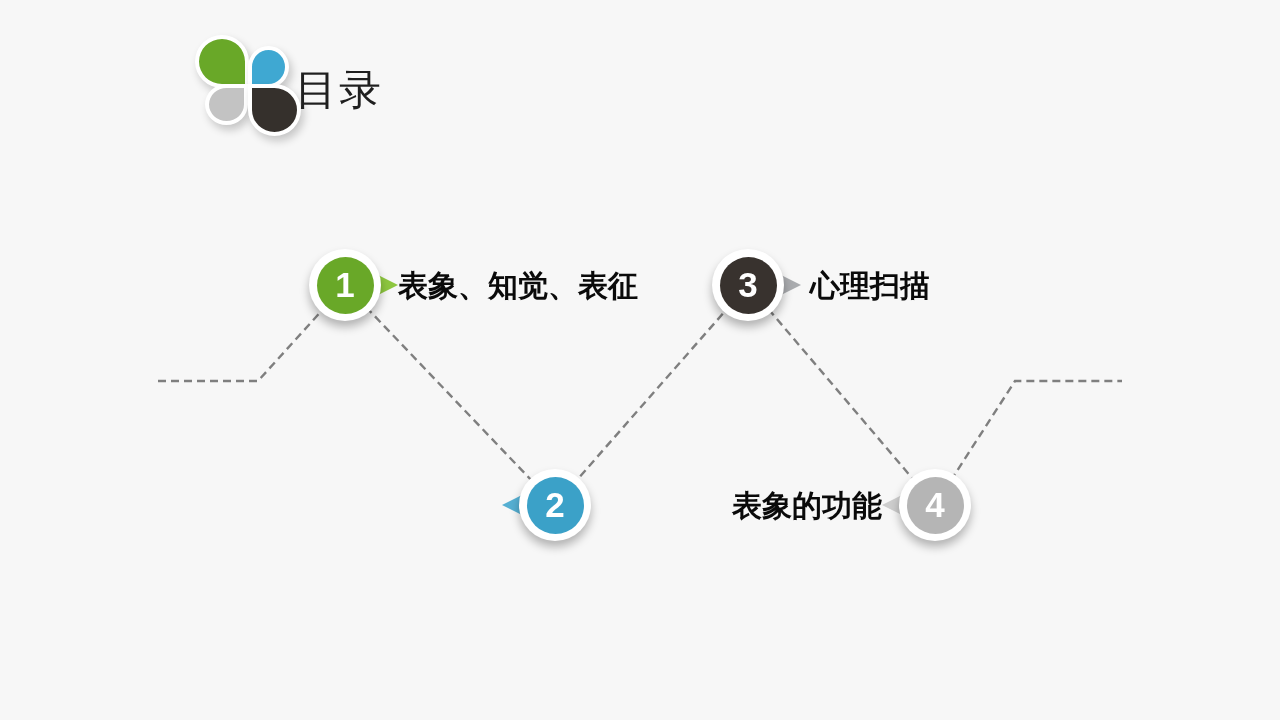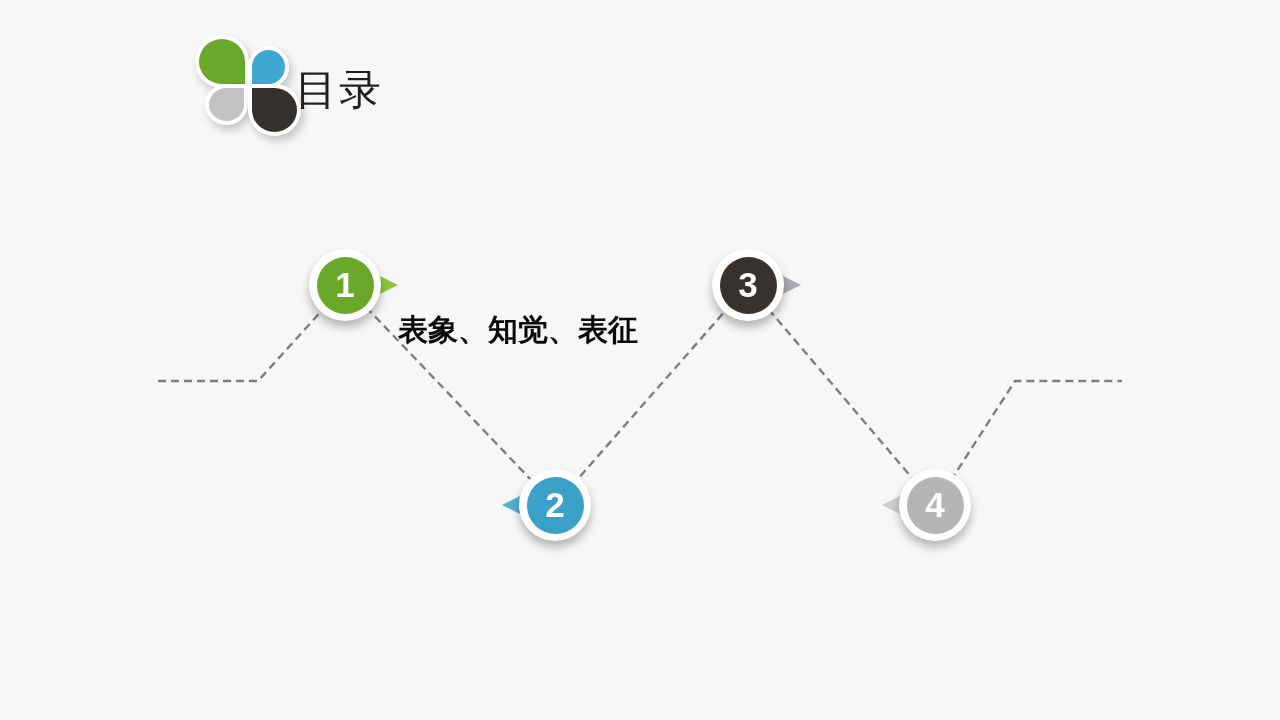--- a/index.html
+++ b/index.html
@@ -112,21 +112,21 @@
 
   
   .toc-label {
     position: absolute;
     font-size: 30px;
     font-weight: bold;
     color: #0a0a0a;
     line-height: 36px;
     white-space: nowrap;
   }
-  .label-1 { left: 398px;  top: 268px; margin-top: 44px; }
+  .label-1 { left: 398px;  top: 268px; }
   .label-2 { right: 788px; top: 488px; }
   .label-3 { left: 810px;  top: 268px; }
   .label-4 { right: 398px; top: 488px; }
 </style>
 </head>
 <body>
 
 <div class="slide" style="background: rgb(247, 247, 247);">
 
   <div class="logo">
@@ -161,23 +161,25 @@
   </div>
 
   <div class="node node-3">
     <span class="pointer pointer-right" style="border-left-color: rgb(169, 171, 174);"></span>
     <div class="bubble">
       <div class="bubble-core" style="background: rgb(56, 50, 46);">
         <span class="bubble-number">3</span>
       </div>
     </div>
   </div>
+  <div class="toc-label label-3">心理扫描</div>
 
   <div class="node node-4">
     <span class="pointer pointer-left" style="border-right-color: rgb(205, 205, 205);"></span>
     <div class="bubble">
       <div class="bubble-core" style="background: rgb(181, 181, 181);">
         <span class="bubble-number">4</span>
       </div>
     </div>
   </div>
+  <div class="toc-label label-4">表象的功能</div>
 
 </div>
 
 </body></html>

